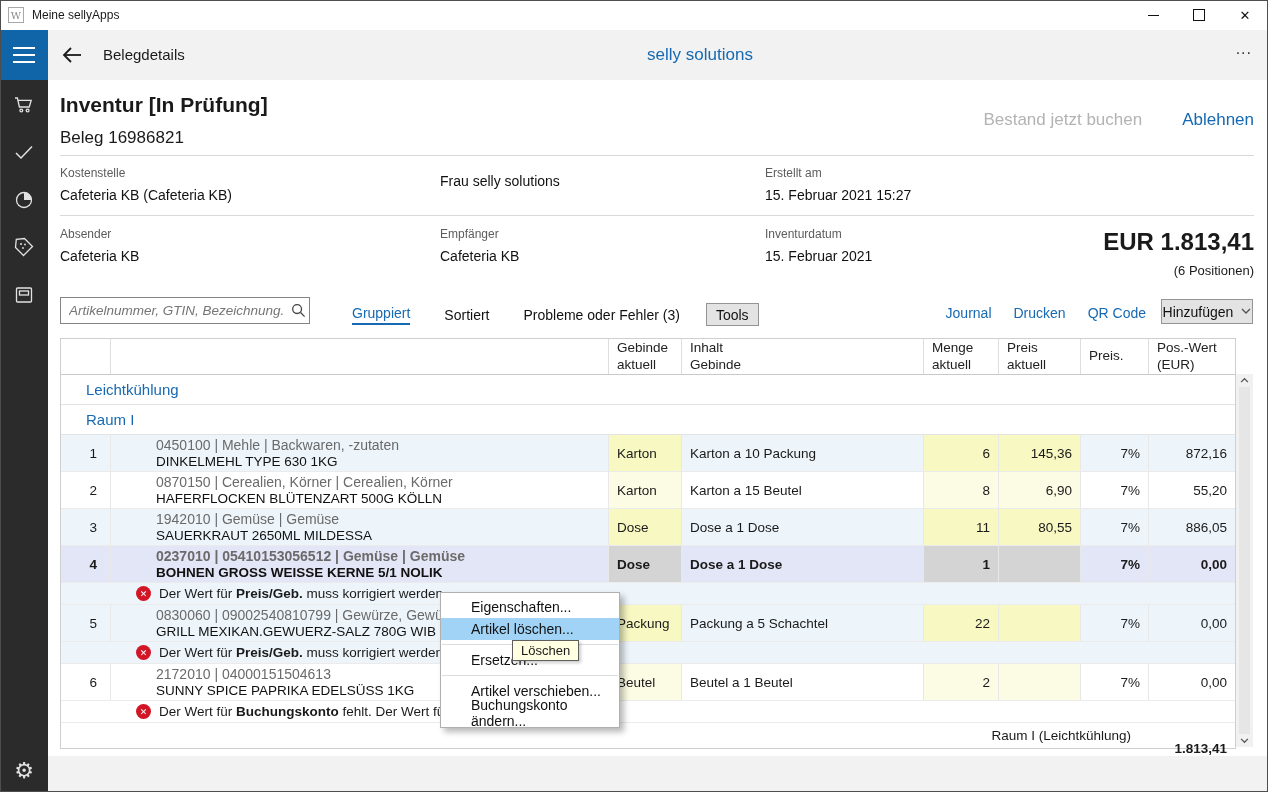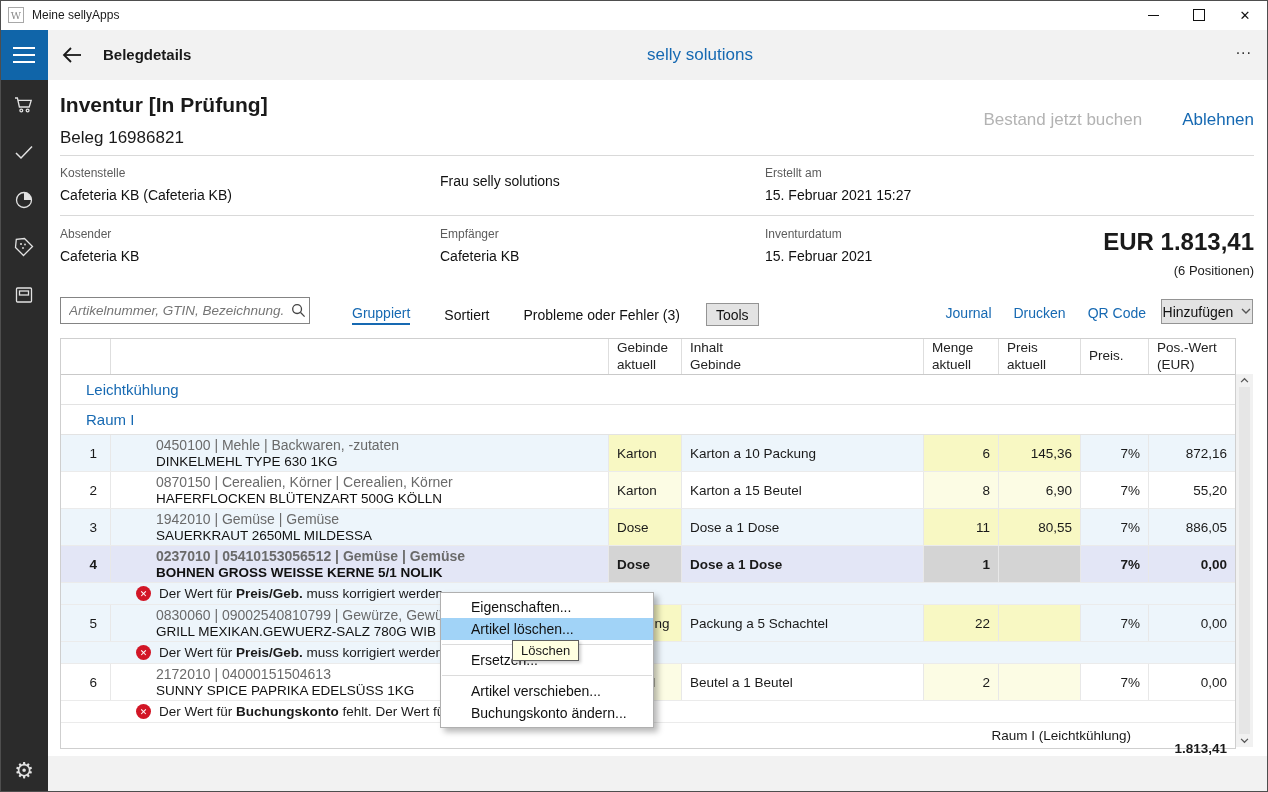--- a/index.html
+++ b/index.html
@@ -15,21 +15,21 @@
   .wincontrols{margin-left:auto;display:flex;height:30px;}
   .wbtn{width:46px;height:30px;display:flex;align-items:center;justify-content:center;font-size:13px;color:#111;}
   .glyph-min{width:11px;border-top:1px solid #111;display:block;}
   .glyph-max{width:10px;height:10px;border:1px solid #111;display:block;}
 
   
   .header{position:absolute;top:30px;left:0;right:0;height:50px;background:#f2f2f2;}
   .hamburger{position:absolute;left:0;top:0;width:48px;height:50px;background:#1065a9;display:flex;flex-direction:column;align-items:center;justify-content:center;gap:5px;}
   .hamburger span{display:block;width:22px;height:2px;background:#fff;}
   .backarrow{position:absolute;left:60px;top:13px;width:24px;height:24px;}
-  .htitle{position:absolute;left:103px;top:16px;font-size:15px;font-weight:bold;}
+  .htitle{position:absolute;left:103px;top:16px;font-size:15px;font-weight:normal;}
   .brand{position:absolute;left:700px;top:15px;transform:translateX(-50%);font-size:17px;color:#1669b2;}
   .more{position:absolute;right:16px;top:10px;font-size:16px;letter-spacing:1px;color:#333;}
 
   
   .sidebar{position:absolute;left:0;top:80px;bottom:0;width:48px;background:#2b2b2b;}
   .sideicon{position:absolute;left:0;width:48px;height:28px;display:flex;align-items:center;justify-content:center;}
   .gearwrap{position:absolute;left:0;bottom:6px;width:48px;height:30px;display:flex;align-items:center;justify-content:center;
             color:#e2e2e2;font-size:22px;}
 
   
@@ -88,21 +88,21 @@
   .sel .cell, .sel .aname{font-weight:bold;}
   .errico{width:15px;height:15px;border-radius:50%;background:#d21626;color:#fff;font-size:9px;font-weight:bold;
           display:flex;align-items:center;justify-content:center;flex:0 0 15px;}
   .tfoot{height:25px;background:#fff;font-size:13.5px;}
   .tfoot .flabel{flex:1;display:flex;align-items:center;justify-content:flex-end;padding-right:10px;}
   .tfoot .fval{width:86px;display:flex;align-items:center;justify-content:flex-end;padding-right:8px;font-weight:bold;margin-top:25px;}
   .scrollbar{width:17px;margin-top:36px;height:373px;background:#f1f1f1;display:flex;flex-direction:column;align-items:center;justify-content:space-between;padding:3px 0;box-sizing:border-box;}
   .sthumb{width:11px;flex:1;margin:4px 0;background:#e6e6e6;}
 
   
-  .cmenu{position:absolute;left:440px;top:592px;width:214px;box-sizing:border-box;background:#fff;
+  .cmenu{position:absolute;left:440px;top:592px;width:180px;box-sizing:border-box;background:#fff;
          border:1px solid #b0b0b0;padding:3px 0;box-shadow:4px 4px 6px rgba(0,0,0,.28);z-index:10;}
   .mitem{height:22px;display:flex;align-items:center;padding-left:30px;font-size:14px;color:#111;}
   .mitem.active{background:#a1d3f7;}
   .msep{height:0;border-top:1px solid #dcdcdc;margin:4px 1px;}
   .tooltip{position:absolute;left:512px;top:640px;background:#ffffe1;border:1px solid #5f5f5f;
            padding:2px 8px;font-size:13px;z-index:11;box-shadow:2px 2px 3px rgba(0,0,0,.2);text-align:right;}
 
   .bottomstrip{position:absolute;left:48px;right:0;bottom:0;height:36px;background:#f2f2f2;}
 </style>
 </head>

